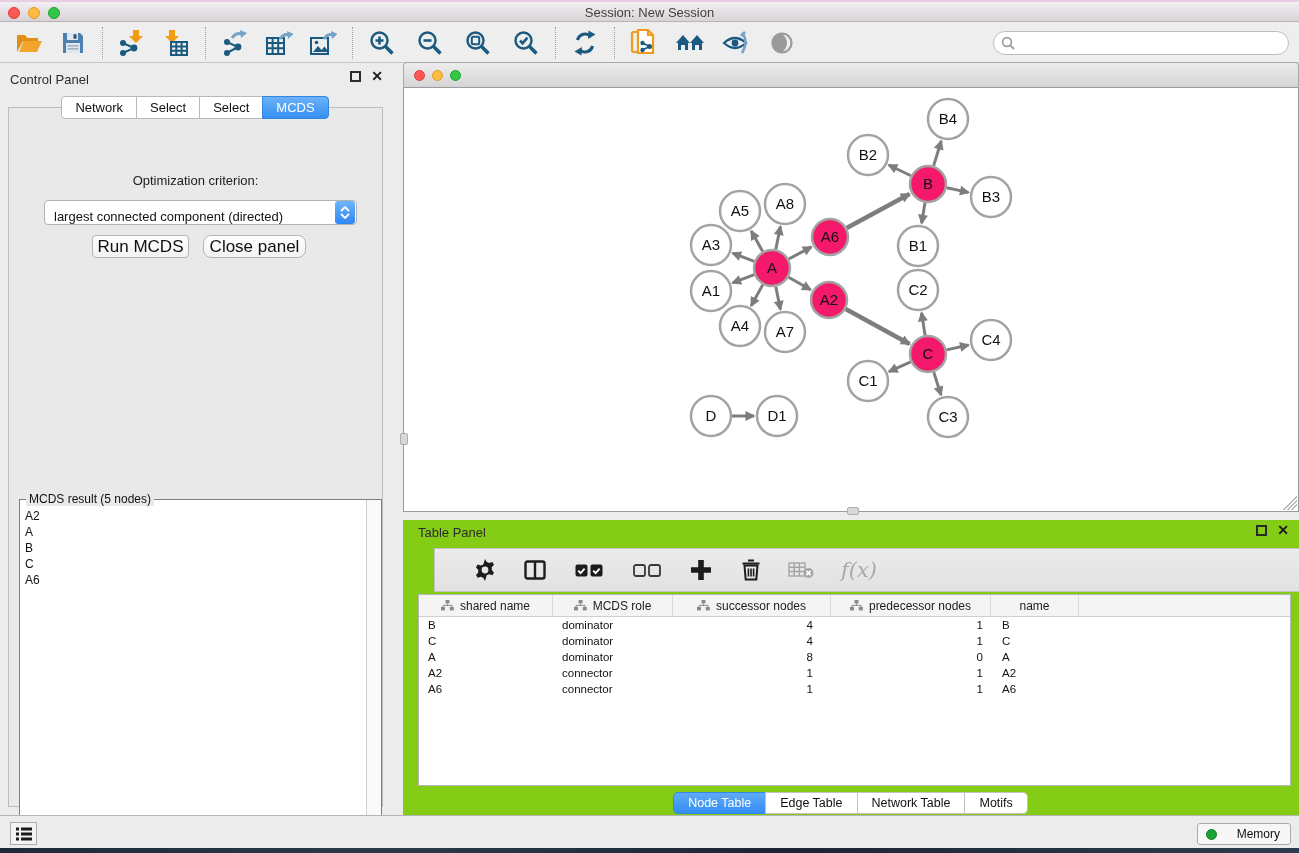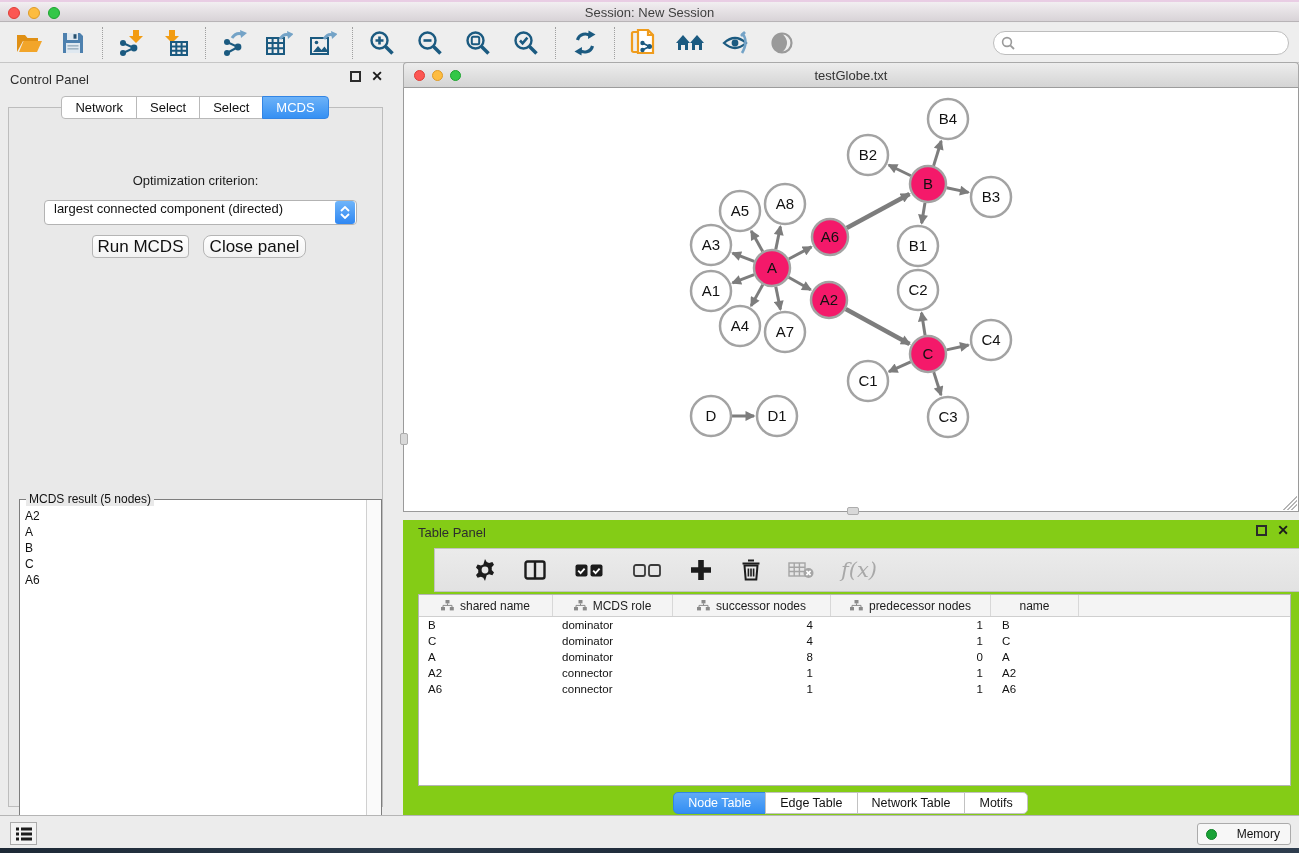--- a/index.html
+++ b/index.html
@@ -41,21 +41,21 @@
   .ctab { font-size:13px; color:#111; background:#fff; border:1px solid #b9b9b9;
     padding:3px 13px; margin-left:-1px; cursor:default; }
   .ctab:first-child { border-radius:4px 0 0 4px; }
   .ctab:last-child { border-radius:0 4px 4px 0; }
   .ctab.active { background:linear-gradient(#6cb2f8,#3590f3); border-color:#3385e4; color:#fff; }
 
   .cp-body { position:absolute; left:8px; top:44px; width:375px; height:700px;
     background:#e9e9e9; border:1px solid #bdbdbd; }
   .opt-label { position:absolute; left:0; width:100%; top:65px; text-align:center; font-size:13px; color:#1c1c1c; }
   .dropdown { position:absolute; left:35px; top:92px; width:313px; height:25px; background:#fff;
-    border:1px solid #b3b3b3; border-radius:4px; display:flex; align-items:flex-start; }
+    border:1px solid #b3b3b3; border-radius:4px; display:flex; align-items:flex-end; }
   .dropdown .dval { flex:1; font-size:13px; color:#111; padding-left:9px; white-space:nowrap; }
   .dd-step { width:20px; height:23px; margin-right:1px; border-radius:3px;
     background:linear-gradient(#6fb5fa,#2f87f2); display:flex; flex-direction:column;
     align-items:center; justify-content:center; gap:1px; }
   .dd-step svg { display:block; }
   .btn { position:absolute; height:23px; background:linear-gradient(#ffffff,#f2f2f2);
     border:1px solid #b5b5b5; border-radius:4px; font-size:17px; color:#111;
     display:flex; align-items:center; justify-content:center; cursor:default; }
   .btn.run { left:83px; top:127px; width:97px; }
   .btn.closep { left:194px; top:127px; width:103px;border-radius:8px; }
@@ -385,21 +385,20 @@
     </div>
   </div>
 
   <div class="netwin">
     <div class="net-titlebar">
       <div class="net-lights">
         <div class="light red"></div>
         <div class="light yellow"></div>
         <div class="light green"></div>
       </div>
-      <div class="title">testGlobe.txt</div>
     </div>
     <div class="net-canvas">
       <svg width="894" height="422" viewBox="0 0 894 422">
         <defs>
           <marker id="arrow" viewBox="0 0 10 10" refX="8.5" refY="5" markerWidth="11" markerHeight="10" orient="auto" markerUnits="userSpaceOnUse">
             <path d="M0 0 L10 5 L0 10 z" fill="#7d7d7d"></path>
           </marker>
         </defs>
       <line x1="358.6988396225549" y1="163.43230807767586" x2="347.2592994042757" y2="143.05562706386607" stroke="#7d7d7d" stroke-width="3" marker-end="url(#arrow)"></line>
           <line x1="371.782138561512" y1="161.38024092794097" x2="376.4216217413276" y2="138.53970835038723" stroke="#7d7d7d" stroke-width="3" marker-end="url(#arrow)"></line>

